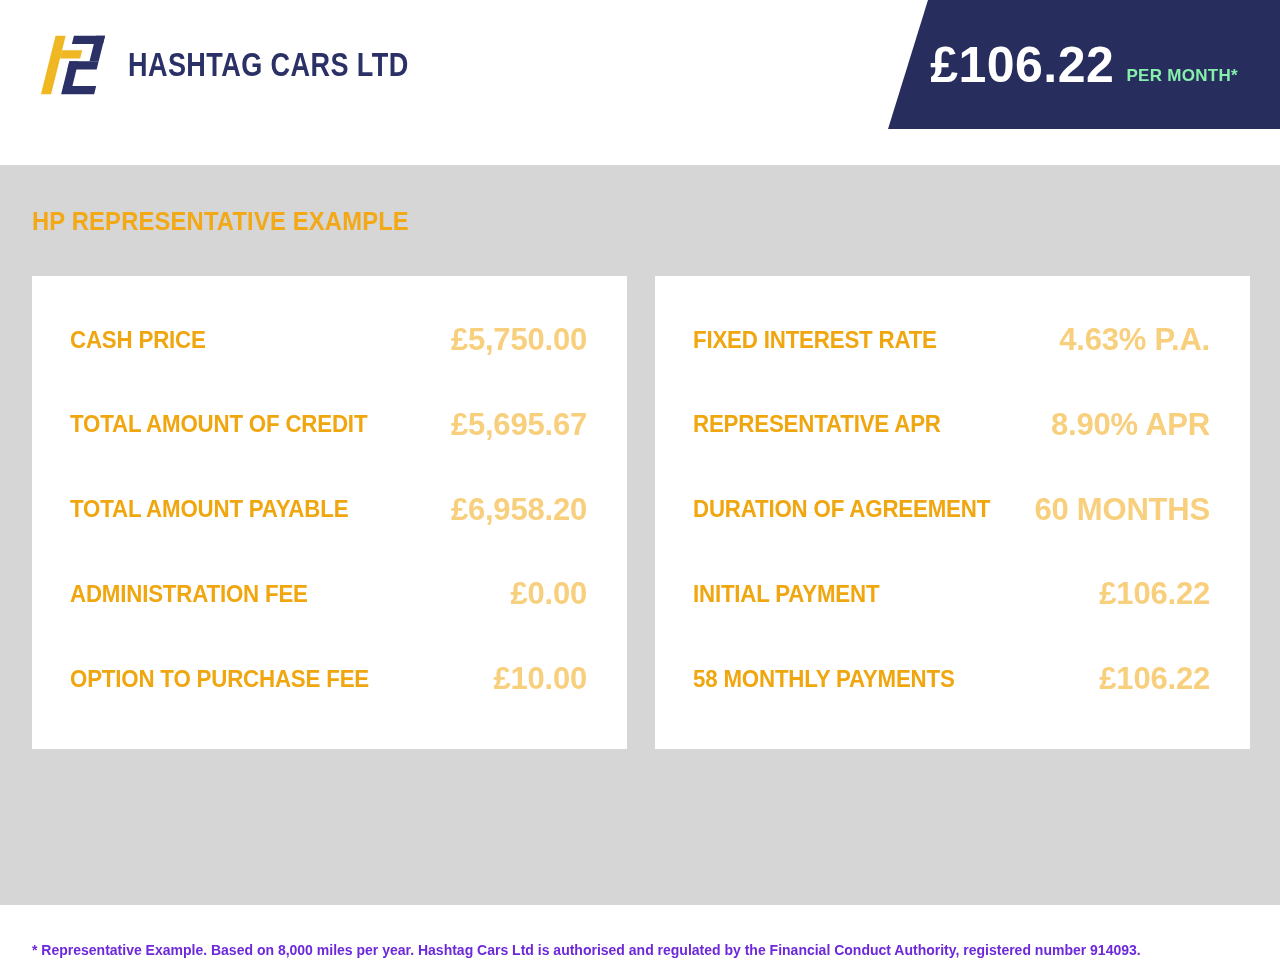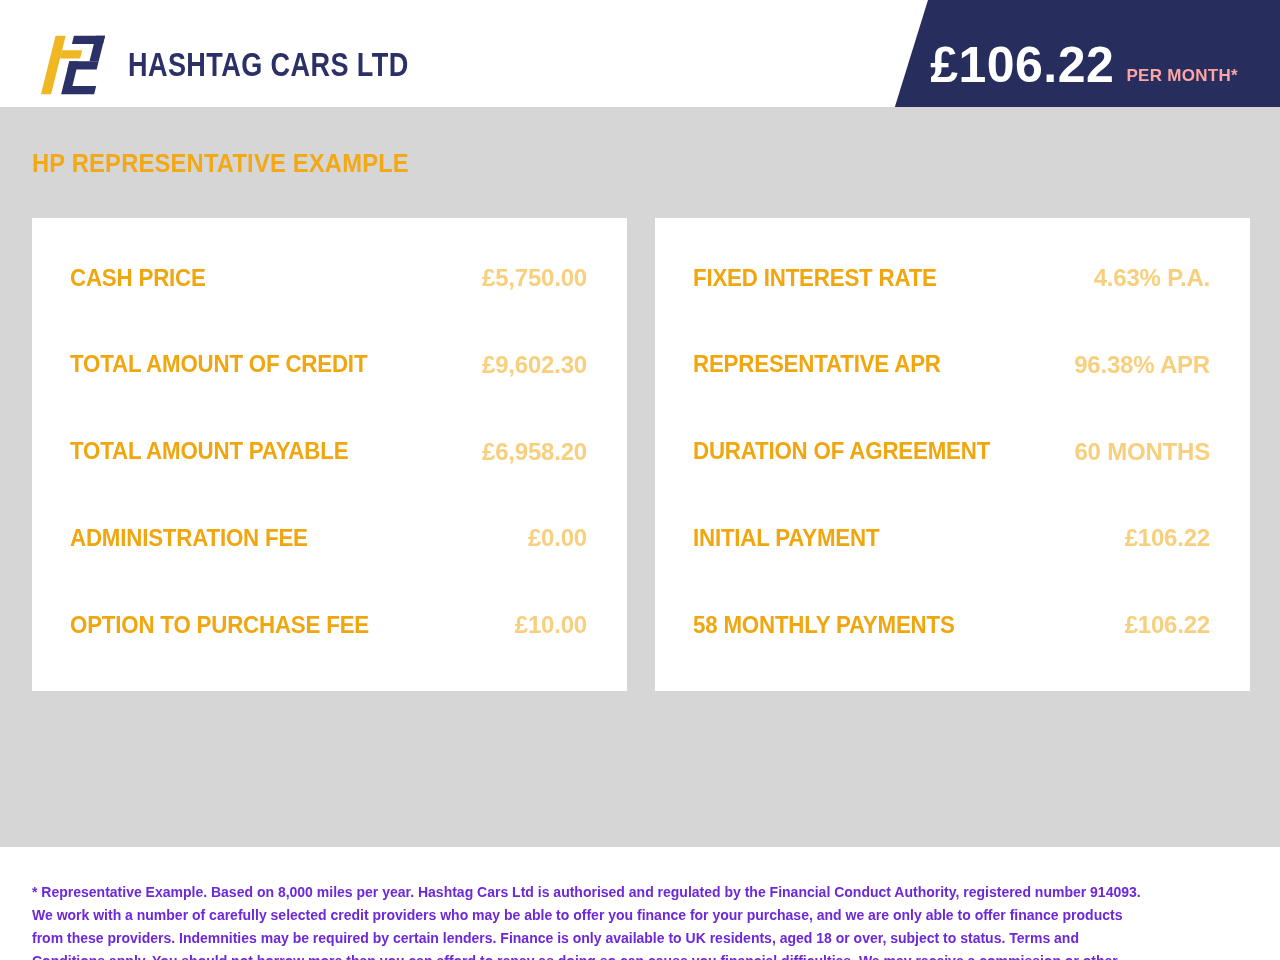--- a/index.html
+++ b/index.html
@@ -12,21 +12,21 @@
     position: relative;
     width: 1280px;
     height: 960px;
     background: #ffffff;
     overflow: hidden;
   }
 
   
   .header {
     position: relative;
-    height: 107px;
+    height: 165px;
     background: #ffffff;
   }
   .brand {
     position: absolute;
     left: 40px;
     top: 34px;
     display: flex;
     align-items: center;
   }
   .logo-mark {
@@ -63,21 +63,21 @@
   .price-big {
     font-size: 50px;
     font-weight: bold;
     color: #ffffff;
     letter-spacing: 0.5px;
     line-height: 1;
   }
   .price-period {
     font-size: 17px;
     font-weight: bold;
-    color: #fca5a5;
+    color: #86efac;
     margin-left: 12px;
     margin-top: 22px;
     letter-spacing: 0.3px;
   }
 
   
   .gray-section {
     position: relative;
     height: 740px;
     background: #d6d6d6;
@@ -119,21 +119,21 @@
   .finance-label {
     font-size: 23px;
     font-weight: bold;
     color: #f0a60e;
     letter-spacing: -0.2px;
     transform: scaleX(0.97);
     transform-origin: left center;
     white-space: nowrap;
   }
   .finance-value {
-    font-size: 24px;
+    font-size: 31px;
     font-weight: bold;
     color: #f8cf7d;
     letter-spacing: -0.2px;
     white-space: nowrap;
   }
 
   
   .footer {
     padding: 34px 32px 0 32px;
     background: #ffffff;
@@ -179,21 +179,21 @@
   <div class="gray-section">
     <h1 class="section-heading">HP REPRESENTATIVE EXAMPLE</h1>
 
     <div class="card card-left">
       <div class="finance-row">
         <span class="finance-label">CASH PRICE</span>
         <span class="finance-value">£5,750.00</span>
       </div>
       <div class="finance-row">
         <span class="finance-label">TOTAL AMOUNT OF CREDIT</span>
-        <span class="finance-value">£9,602.30</span>
+        <span class="finance-value">£5,695.67</span>
       </div>
       <div class="finance-row">
         <span class="finance-label">TOTAL AMOUNT PAYABLE</span>
         <span class="finance-value">£6,958.20</span>
       </div>
       <div class="finance-row">
         <span class="finance-label">ADMINISTRATION FEE</span>
         <span class="finance-value">£0.00</span>
       </div>
       <div class="finance-row">
@@ -202,21 +202,21 @@
       </div>
     </div>
 
     <div class="card card-right">
       <div class="finance-row">
         <span class="finance-label">FIXED INTEREST RATE</span>
         <span class="finance-value">4.63% P.A.</span>
       </div>
       <div class="finance-row">
         <span class="finance-label">REPRESENTATIVE APR</span>
-        <span class="finance-value">96.38% APR</span>
+        <span class="finance-value">8.90% APR</span>
       </div>
       <div class="finance-row">
         <span class="finance-label">DURATION OF AGREEMENT</span>
         <span class="finance-value">60 MONTHS</span>
       </div>
       <div class="finance-row">
         <span class="finance-label">INITIAL PAYMENT</span>
         <span class="finance-value">£106.22</span>
       </div>
       <div class="finance-row">

